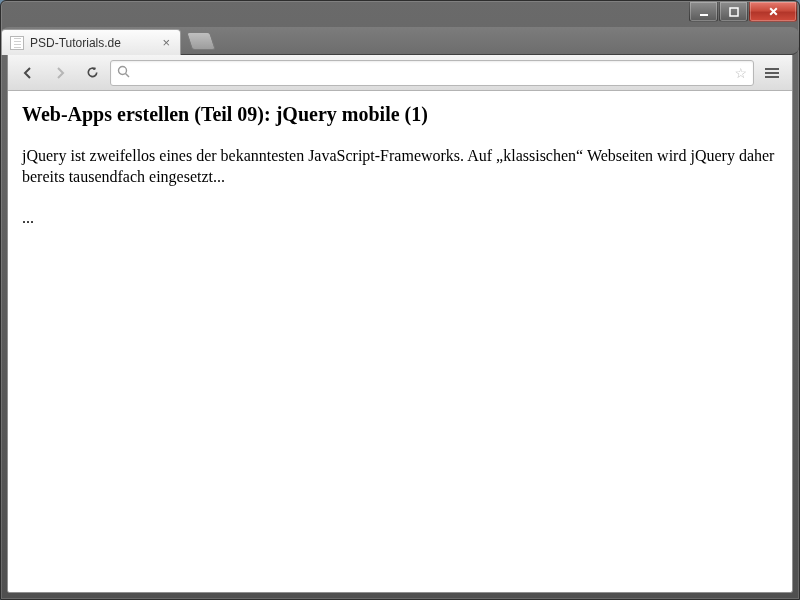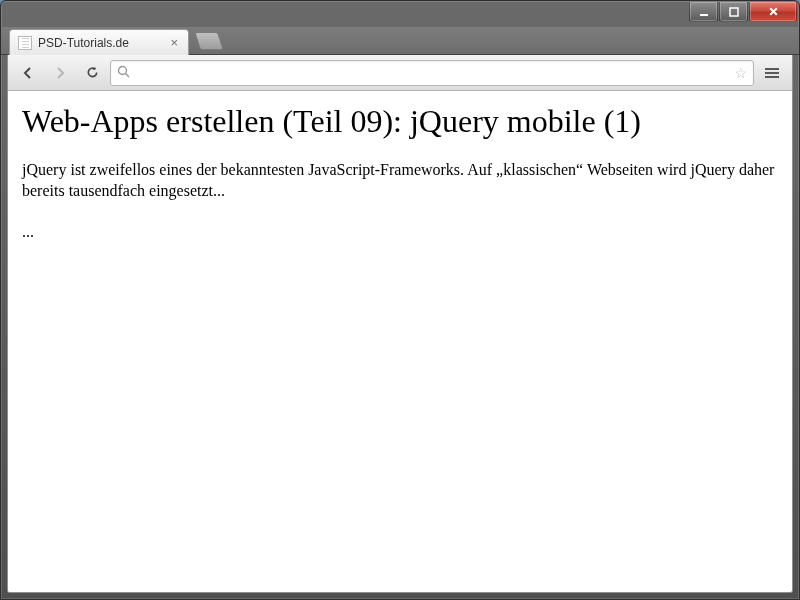--- a/index.html
+++ b/index.html
@@ -34,24 +34,25 @@
   }
   .win-btn.min, .win-btn.max { width: 29px; background: linear-gradient(#8d8d8d,#5b5b5b); }
   .win-btn.close { width: 48px; background: linear-gradient(#e67a6f,#c94b3c 45%,#b3362a 55%,#cf4a3b); }
   .win-btn svg { display:block; }
 
   
   .tabstrip {
     height: 28px;
     background: linear-gradient(#7c7c7c,#6d6d6d);
     display: flex; align-items: flex-end;
-    padding-left: 8px;
+    padding-left: 0;
     border-bottom: 1px solid #3f3f3f;
     position: relative;
     margin-top: -2px;
+    border-radius: 8px;
   }
   .tab {
     height: 26px;
     min-width: 180px;
     background: linear-gradient(#fcfcfc,#e8e8e8);
     border: 1px solid #9a9a9a;
     border-bottom: none;
     border-radius: 4px 4px 0 0;
     display: flex; align-items: center;
     padding: 0 8px;
@@ -118,21 +119,21 @@
     background:#fff; border:1px solid #8f8f8f; border-top:none;
     border-radius:0 0 3px 3px;
     overflow:hidden;
     display:flex; flex-direction:column;
   }
   .page {
     flex:1; background:#fff; padding:12px 14px;
     font-family: "Times New Roman", Times, serif;
     color:#000;
   }
-  .page h1 { font-size:32px; font-weight:normal; margin-bottom:10px; }
+  .page h1 { font-size:20px; font-weight:bold; margin-bottom:10px; }
   .page p { font-size:16px; line-height:1.3; margin-bottom:18px;margin-top:20px; }
 </style>
 </head>
 <body>
 
 <div class="window">
 
   <div class="titlebar">
     <div class="win-btn min">
       <svg width="10" height="10" viewBox="0 0 10 10">

